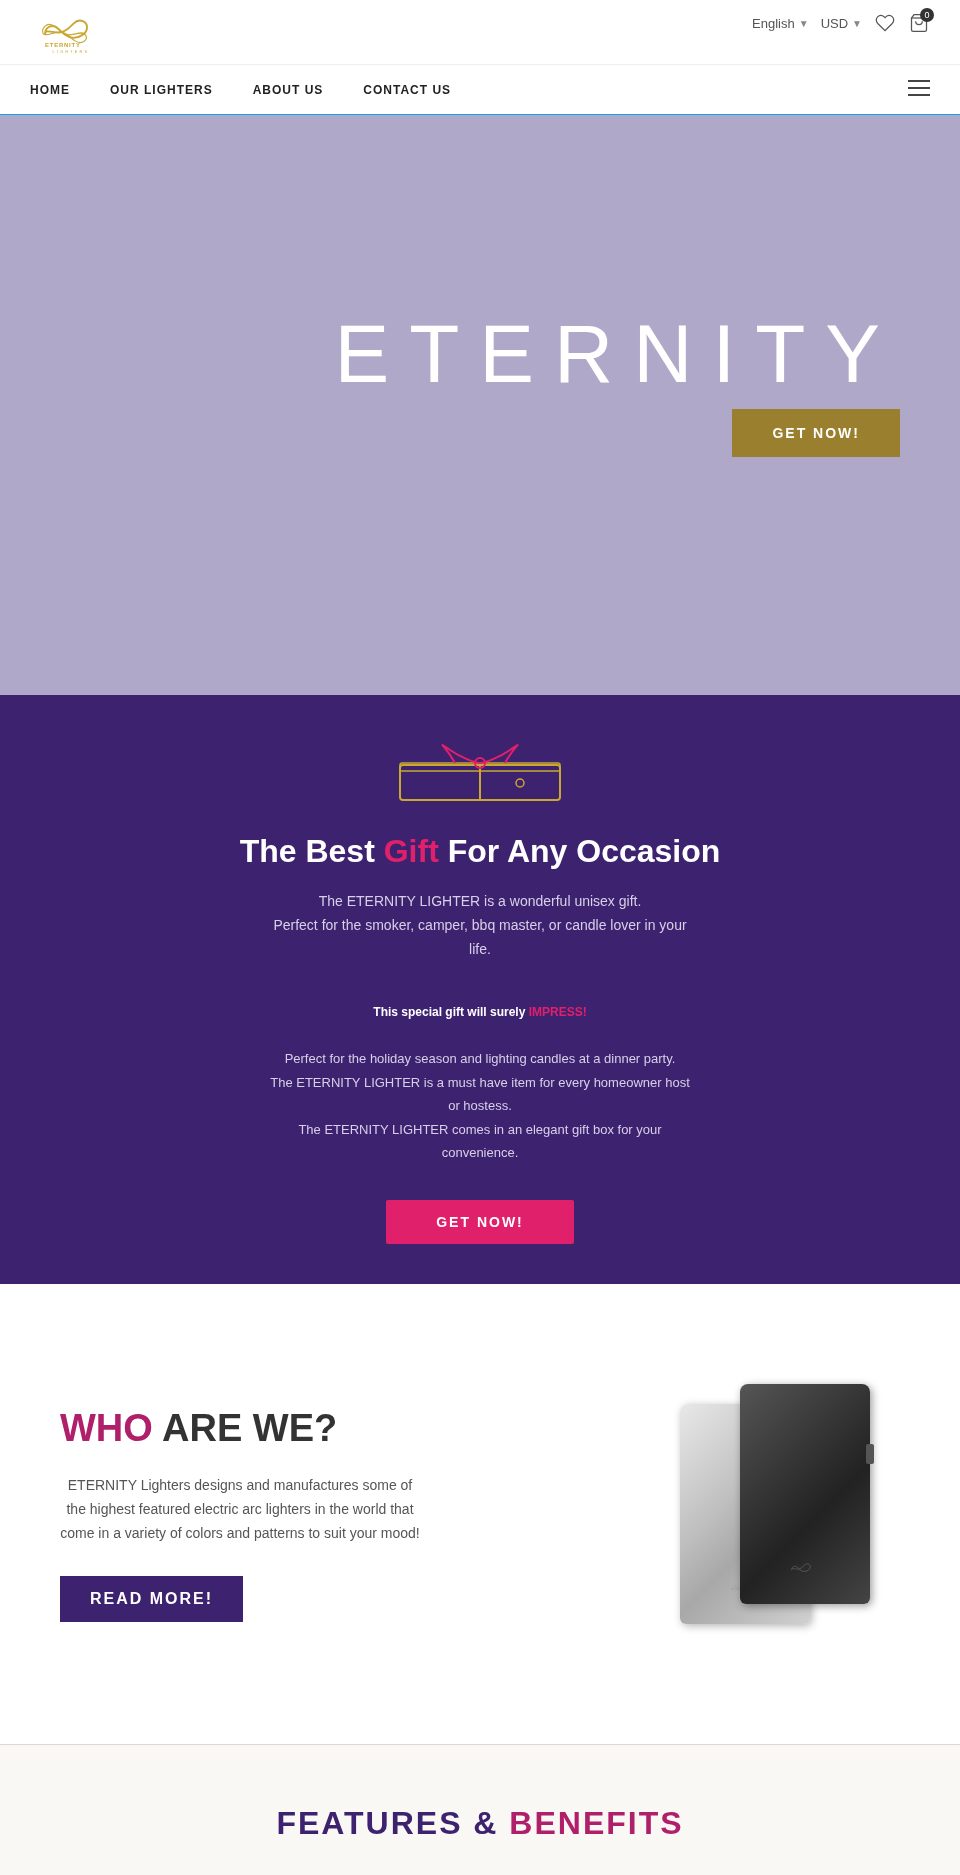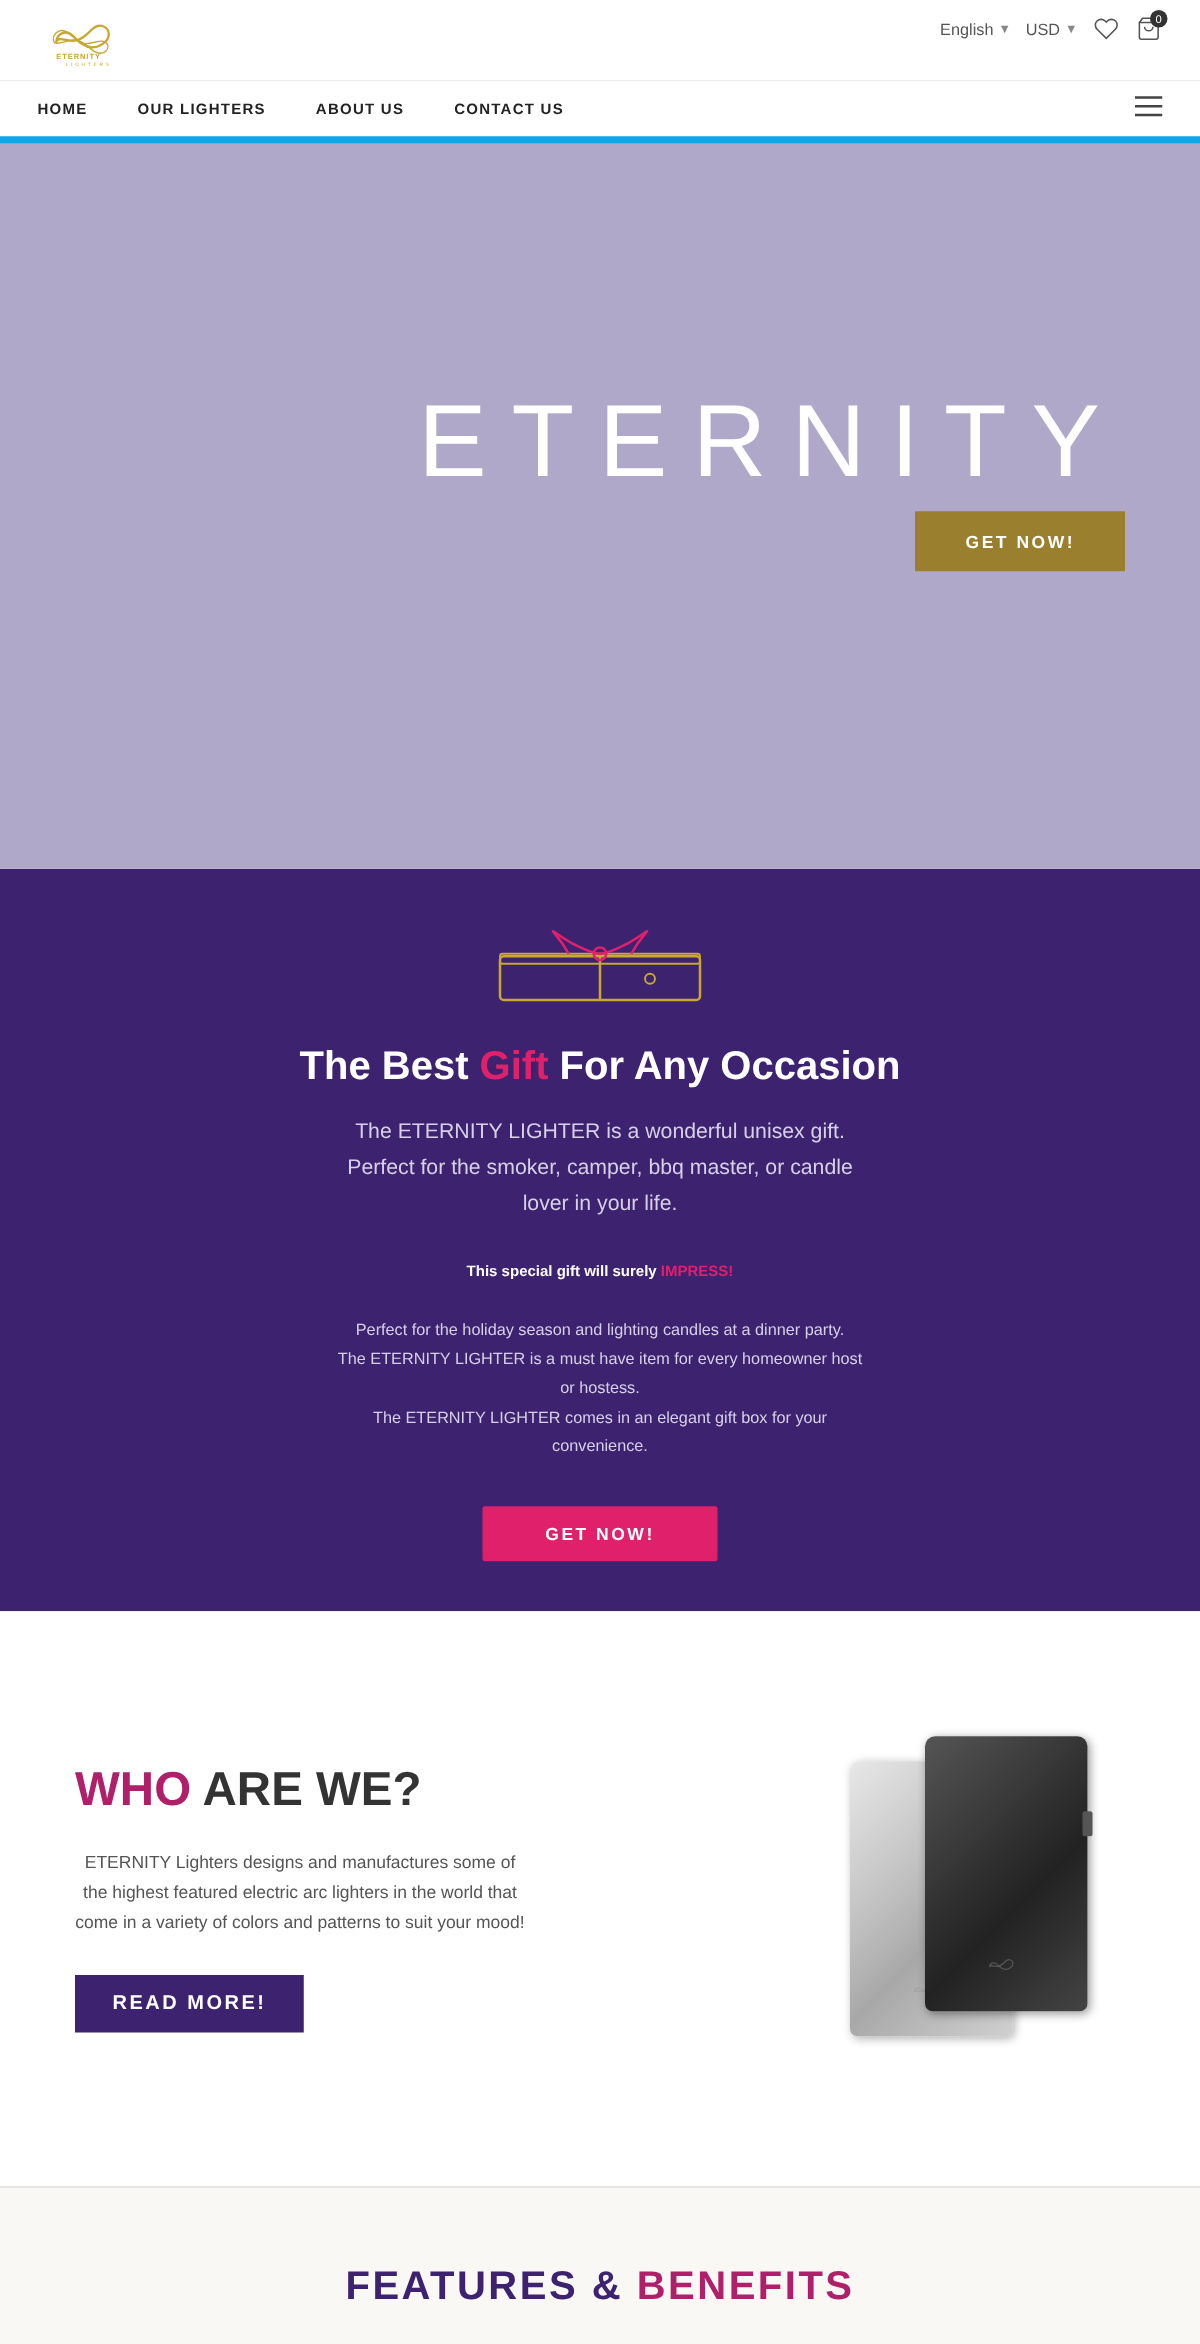--- a/index.html
+++ b/index.html
@@ -51,21 +51,21 @@
       align-items: center;
       justify-content: center;
     }
 
     
     .nav {
       display: flex;
       align-items: center;
       padding: 0 30px;
       background: #fff;
-      border-bottom: 6px solid #0ea5e9;
+      border-bottom: 1px solid #0ea5e9;
       height: 50px;
     }
     .nav-items {
       display: flex;
       gap: 40px;
       align-items: center;
       flex: 1;
     }
     .nav-item {
       font-size: 12px;
@@ -140,24 +140,24 @@
     .gift-title {
       font-size: 32px;
       font-weight: 700;
       color: #fff;
       margin-bottom: 20px;
     }
     .gift-title .highlight {
       color: #e0206a;
     }
     .gift-desc {
-      font-size: 17px;
+      font-size: 14px;
       color: #d8d0e8;
       line-height: 1.7;
-      margin-bottom: 32px;
+      margin-bottom: 44px;
       max-width: 420px;
     }
     .gift-impress {
       font-size: 12px;
       color: #fff;
       font-weight: 700;
       margin-bottom: 28px;
     }
     .gift-impress .impress-word {
       color: #e0206a;

